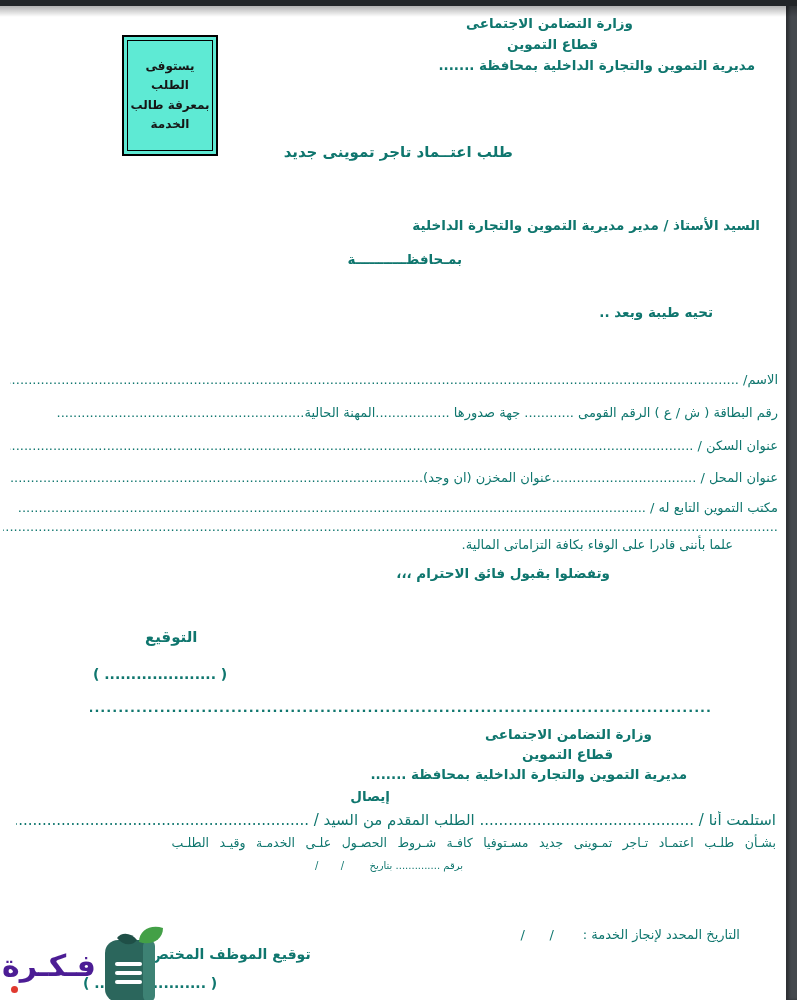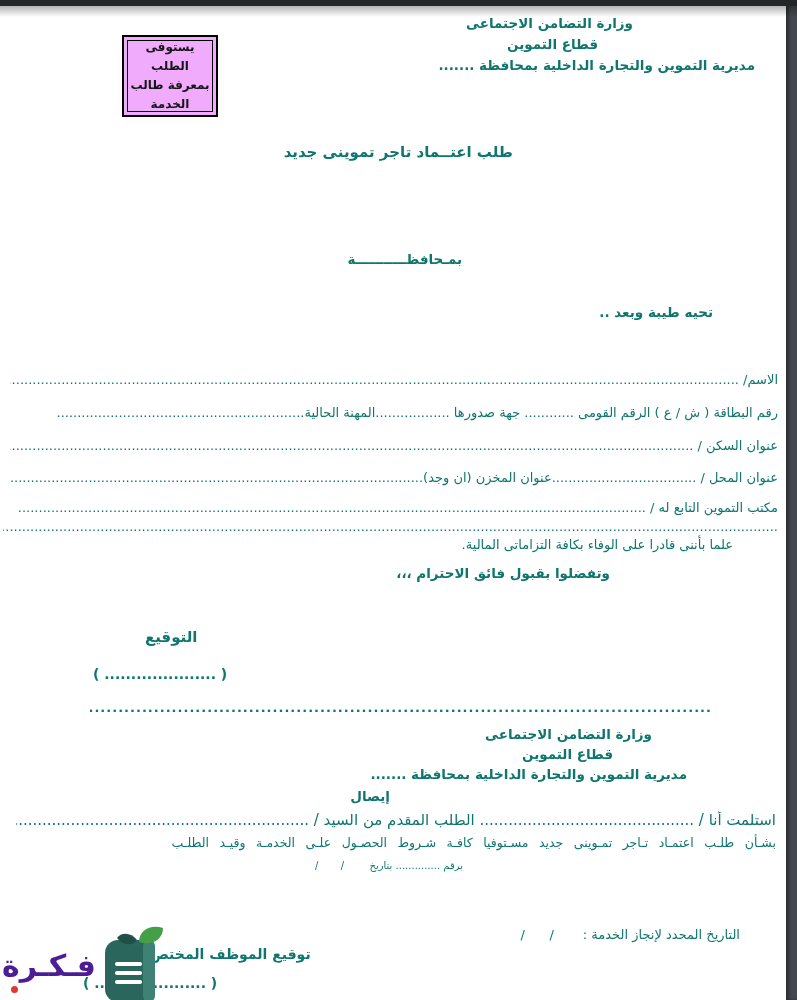--- a/index.html
+++ b/index.html
@@ -9,22 +9,22 @@
   }
   .t{position:absolute;white-space:nowrap;color:#0f766e;font-size:13px;line-height:1.25;}
   .b{font-weight:700;}
   .clip{overflow:hidden;}
   .pre{white-space:pre;}
   .frame-top{position:absolute;top:0;left:0;right:0;height:6px;background:#232629;z-index:12;}
   .frame-top-shadow{position:absolute;top:6px;left:0;right:0;height:11px;
     background:linear-gradient(rgba(0,0,0,0.30),rgba(0,0,0,0));z-index:11;}
   .frame-right{position:absolute;top:0;right:0;width:11px;height:1000px;background:#45494e;
     box-shadow:inset 3px 0 3px rgba(0,0,0,0.35);z-index:10;}
-  .stamp-box{position:absolute;left:122px;top:35px;width:96px;height:82px;border:2.5px solid #000;
-    background:#f0abfc;box-sizing:border-box;}
+  .stamp-box{position:absolute;left:122px;top:35px;width:96px;height:121px;border:2.5px solid #000;
+    background:#5eead4;box-sizing:border-box;}
   .stamp-box-inner{position:absolute;inset:3px;border:1.5px solid #000;display:flex;flex-direction:column;
     align-items:center;justify-content:center;text-align:center;font-weight:700;font-size:12px;line-height:1.6;}
   .divider{letter-spacing:1px;font-weight:700;}
   .justify-line{white-space:normal;word-spacing:6.5px;text-align:right;}
   .wm{position:absolute;left:0;top:922px;width:180px;height:78px;z-index:6;direction:ltr;}
   .wm-text{position:absolute;left:2px;top:26px;font-size:30px;font-weight:700;color:#4c1d95;direction:rtl;}
   .wm-dot{position:absolute;left:11px;top:64px;width:7px;height:7px;border-radius:50%;background:#e0392f;}
 </style>
 </head>
 <body>
@@ -43,20 +43,21 @@
     <div class="stamp-box-inner">
       <div>يستوفى</div>
       <div>الطلب</div>
       <div>بمعرفة طالب</div>
       <div>الخدمة</div>
     </div>
   </div>
 
   <div class="t b" style="top:143px;right:284px;font-size:15px">طلب اعتــماد تاجر تموينى جديد</div>
 
+  <div class="t b" style="top:217px;right:37px;font-size:13.5px">السيد الأستاذ / مدير مديرية التموين والتجارة الداخلية</div>
   <div class="t b" style="top:251px;right:335px;font-size:13.5px">بمـحافظـــــــــــة</div>
 
   <div class="t b" style="top:304px;right:84px;font-size:13.5px">تحيه طيبة وبعد ..</div>
 
   <div class="t clip" style="top:372px;right:19px;width:768px">الاسم/  ....................................................................................................................................................................................</div>
   <div class="t clip" style="top:405px;right:19px;width:768px">رقم البطاقة ( ش / ع ) الرقم القومى ............ جهة صدورها ..................المهنة الحالية............................................................</div>
   <div class="t clip" style="top:438px;right:19px;width:768px">عنوان السكن / ...............................................................................................................................................................................</div>
   <div class="t clip" style="top:470px;right:19px;width:768px">عنوان المحل / ...................................عنوان المخزن (ان وجد)....................................................................................................</div>
   <div class="t clip" style="top:500px;right:19px;width:768px">مكتب التموين التابع له / ........................................................................................................................................................</div>
   <div class="t clip" style="top:519px;right:19px;width:775px">........................................................................................................................................................................................................</div>

